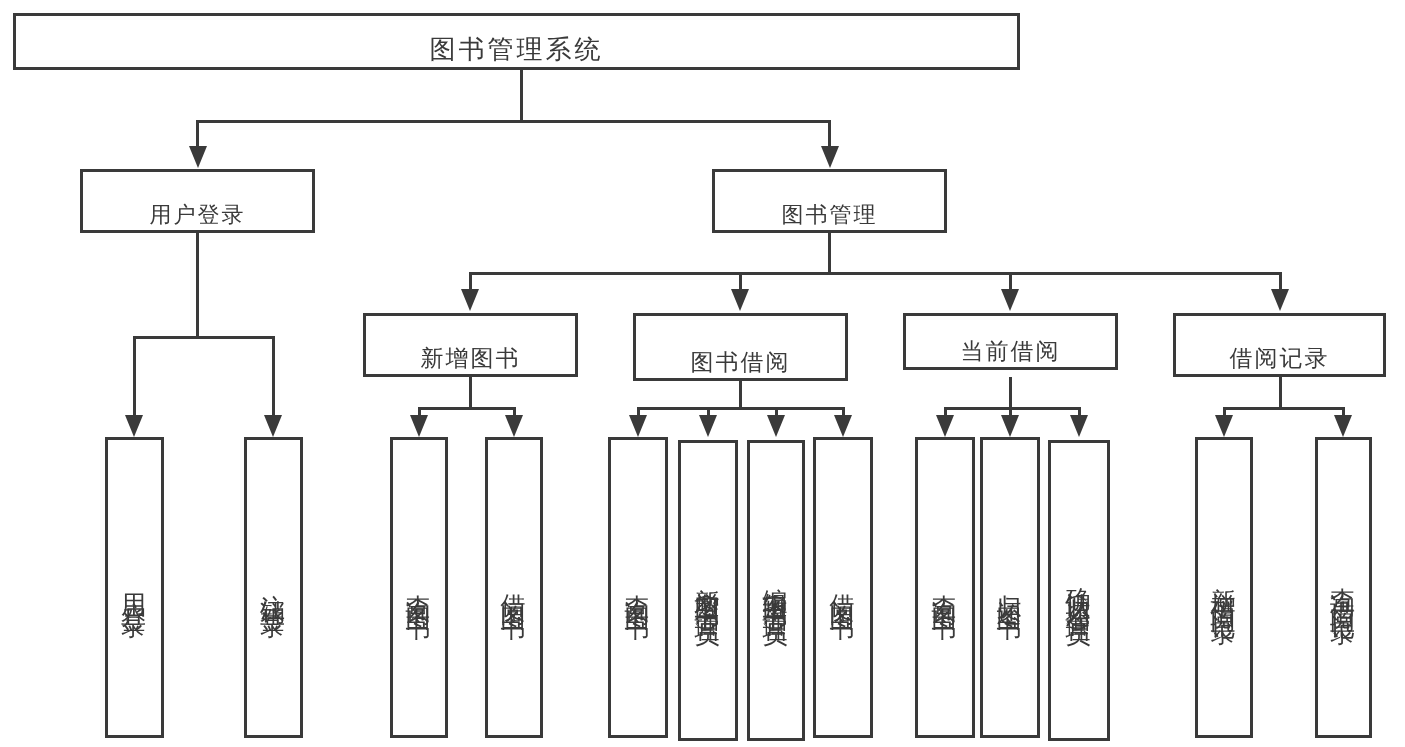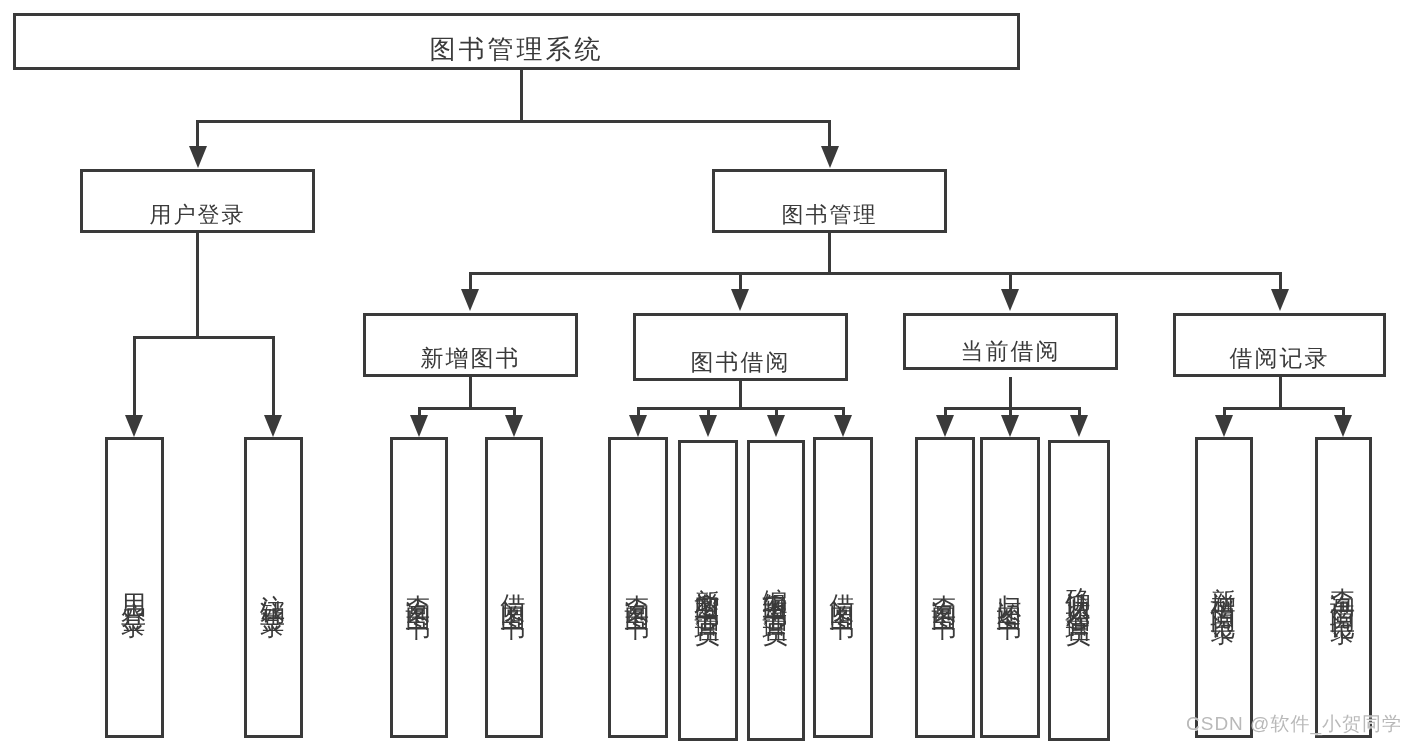--- a/index.html
+++ b/index.html
@@ -196,15 +196,14 @@
   <div class="leaf" style="left:1048px; width:62px; top:440px;">
     <span class="leaf-label long">确认归还（管理员）</span>
   </div>
   <div class="leaf" style="left:1195px; width:58px;">
     <span class="leaf-label">新增借阅记录</span>
   </div>
   <div class="leaf" style="left:1315px; width:57px;">
     <span class="leaf-label">查询借阅记录</span>
   </div>
 
-  <div id="watermark">CSDN @软件_小贺同学</div>
 
 </div>
 
 </body></html>

